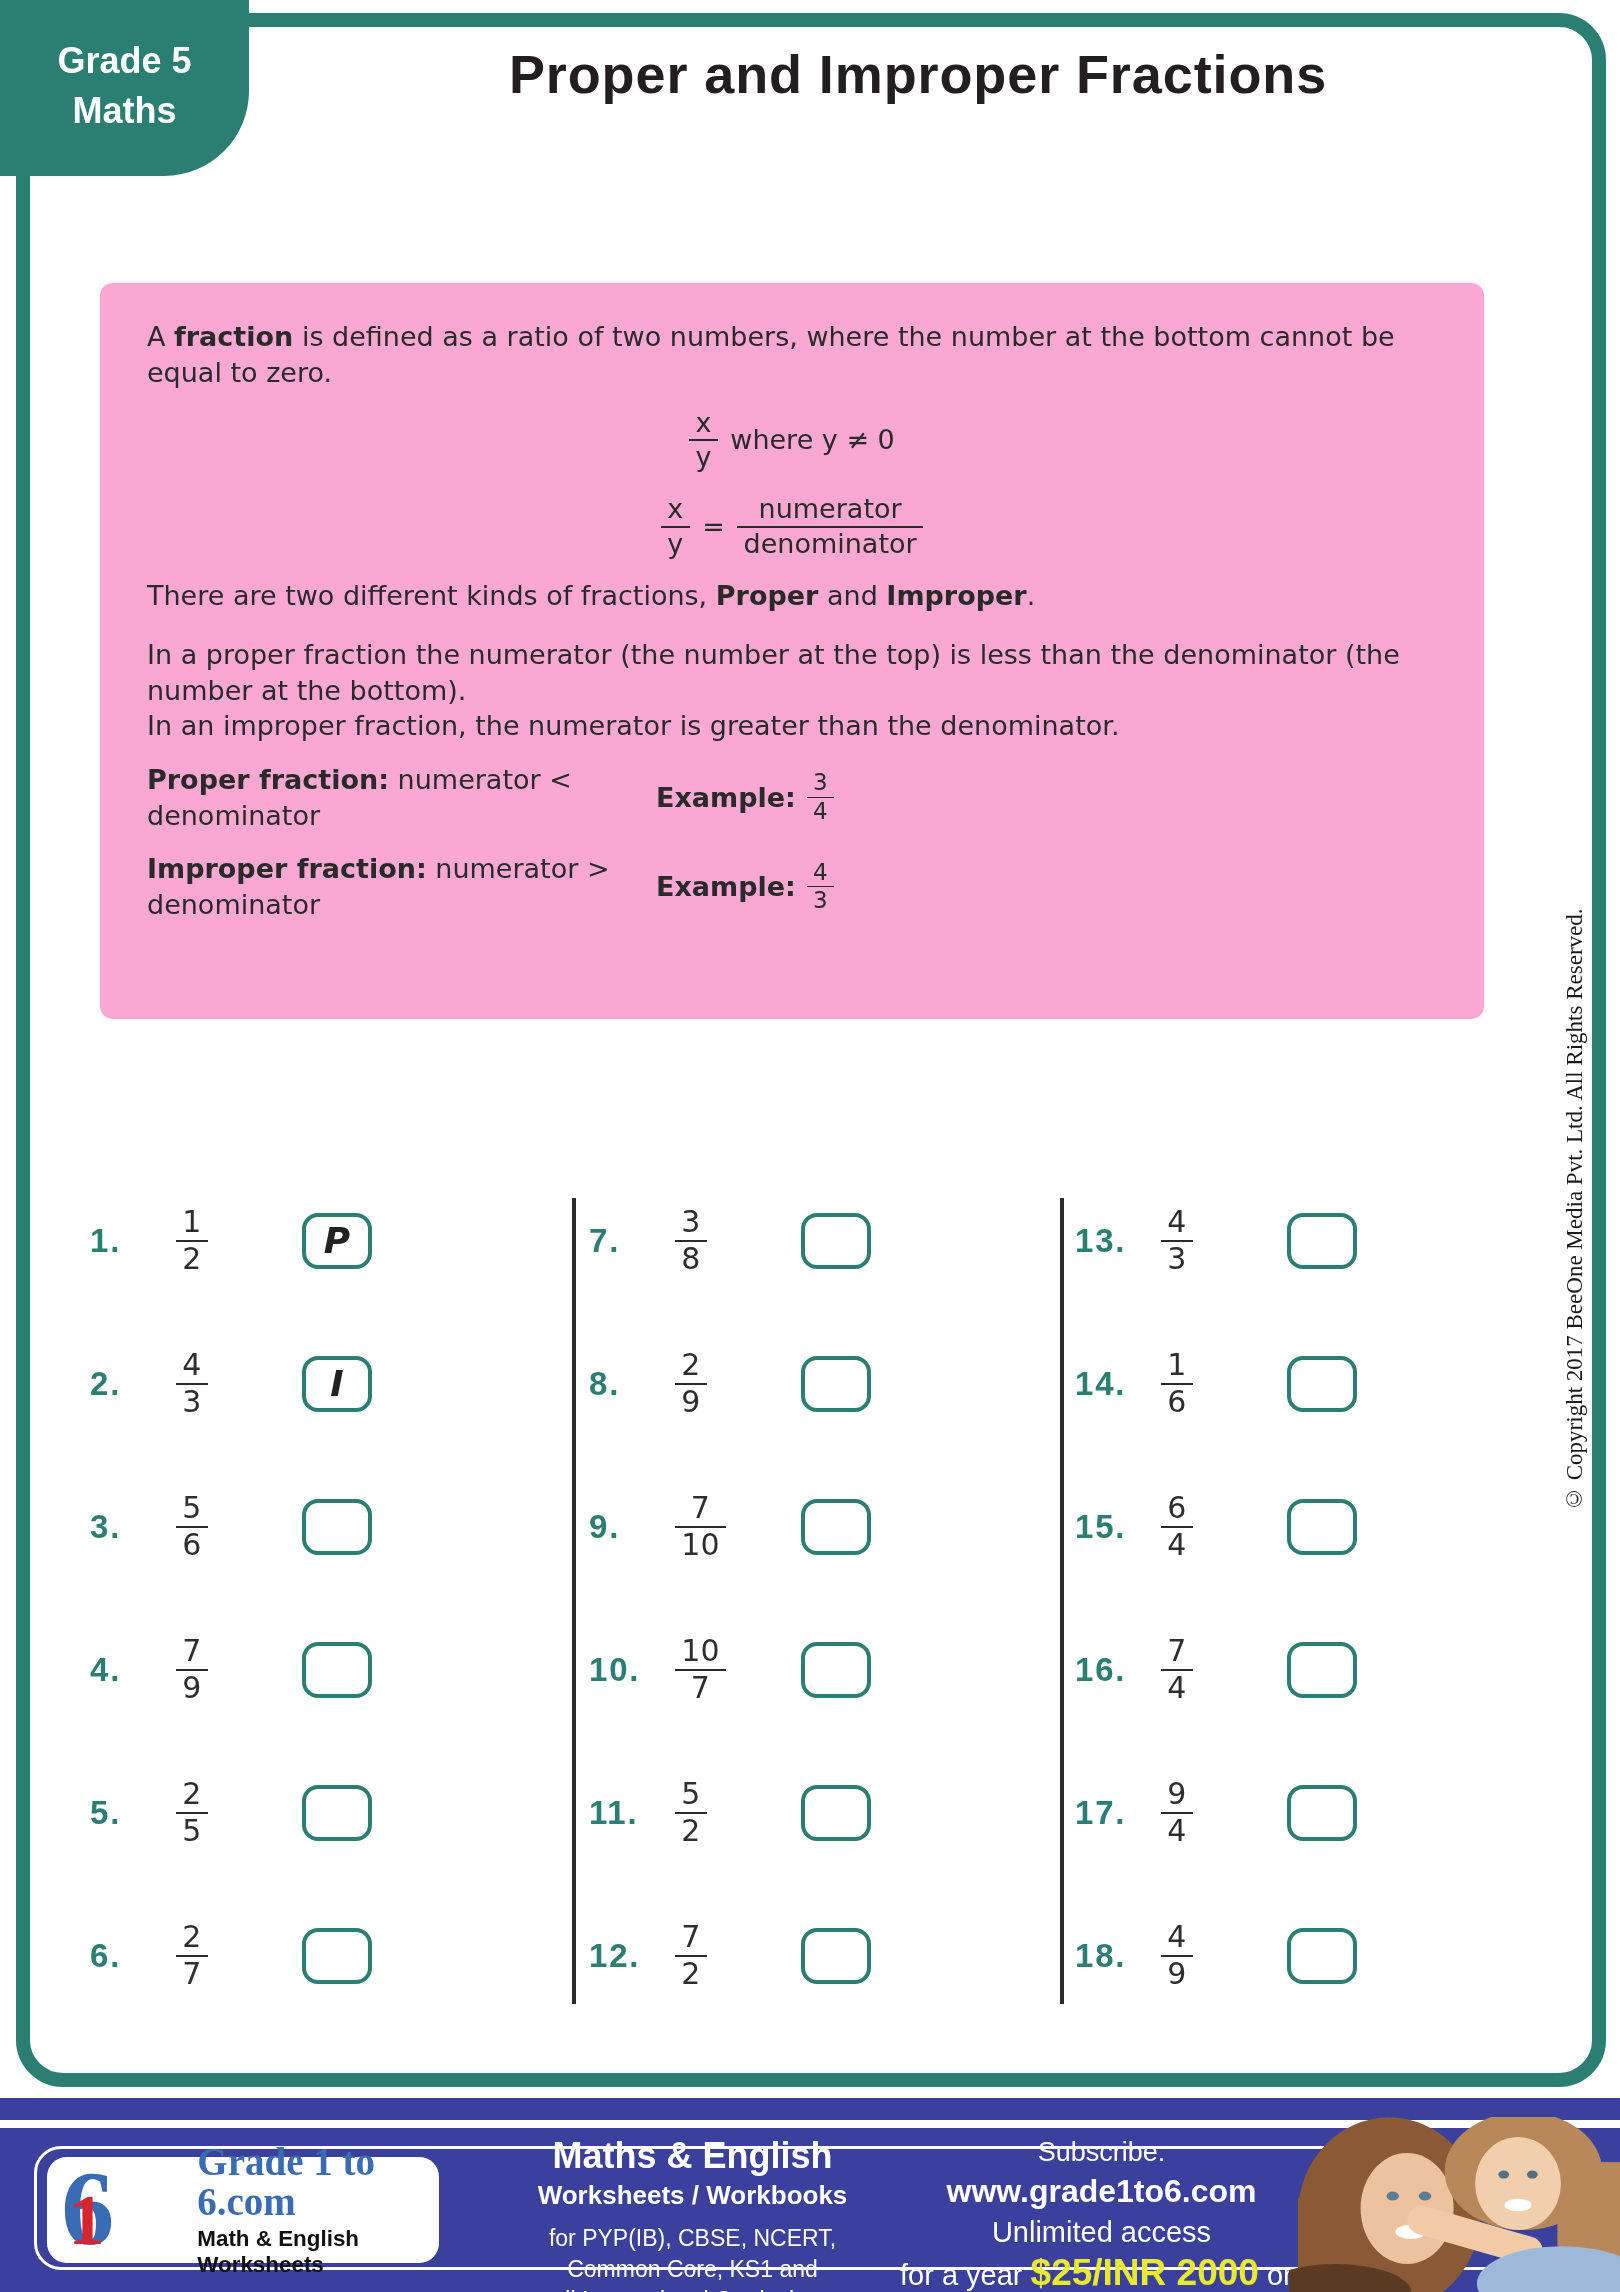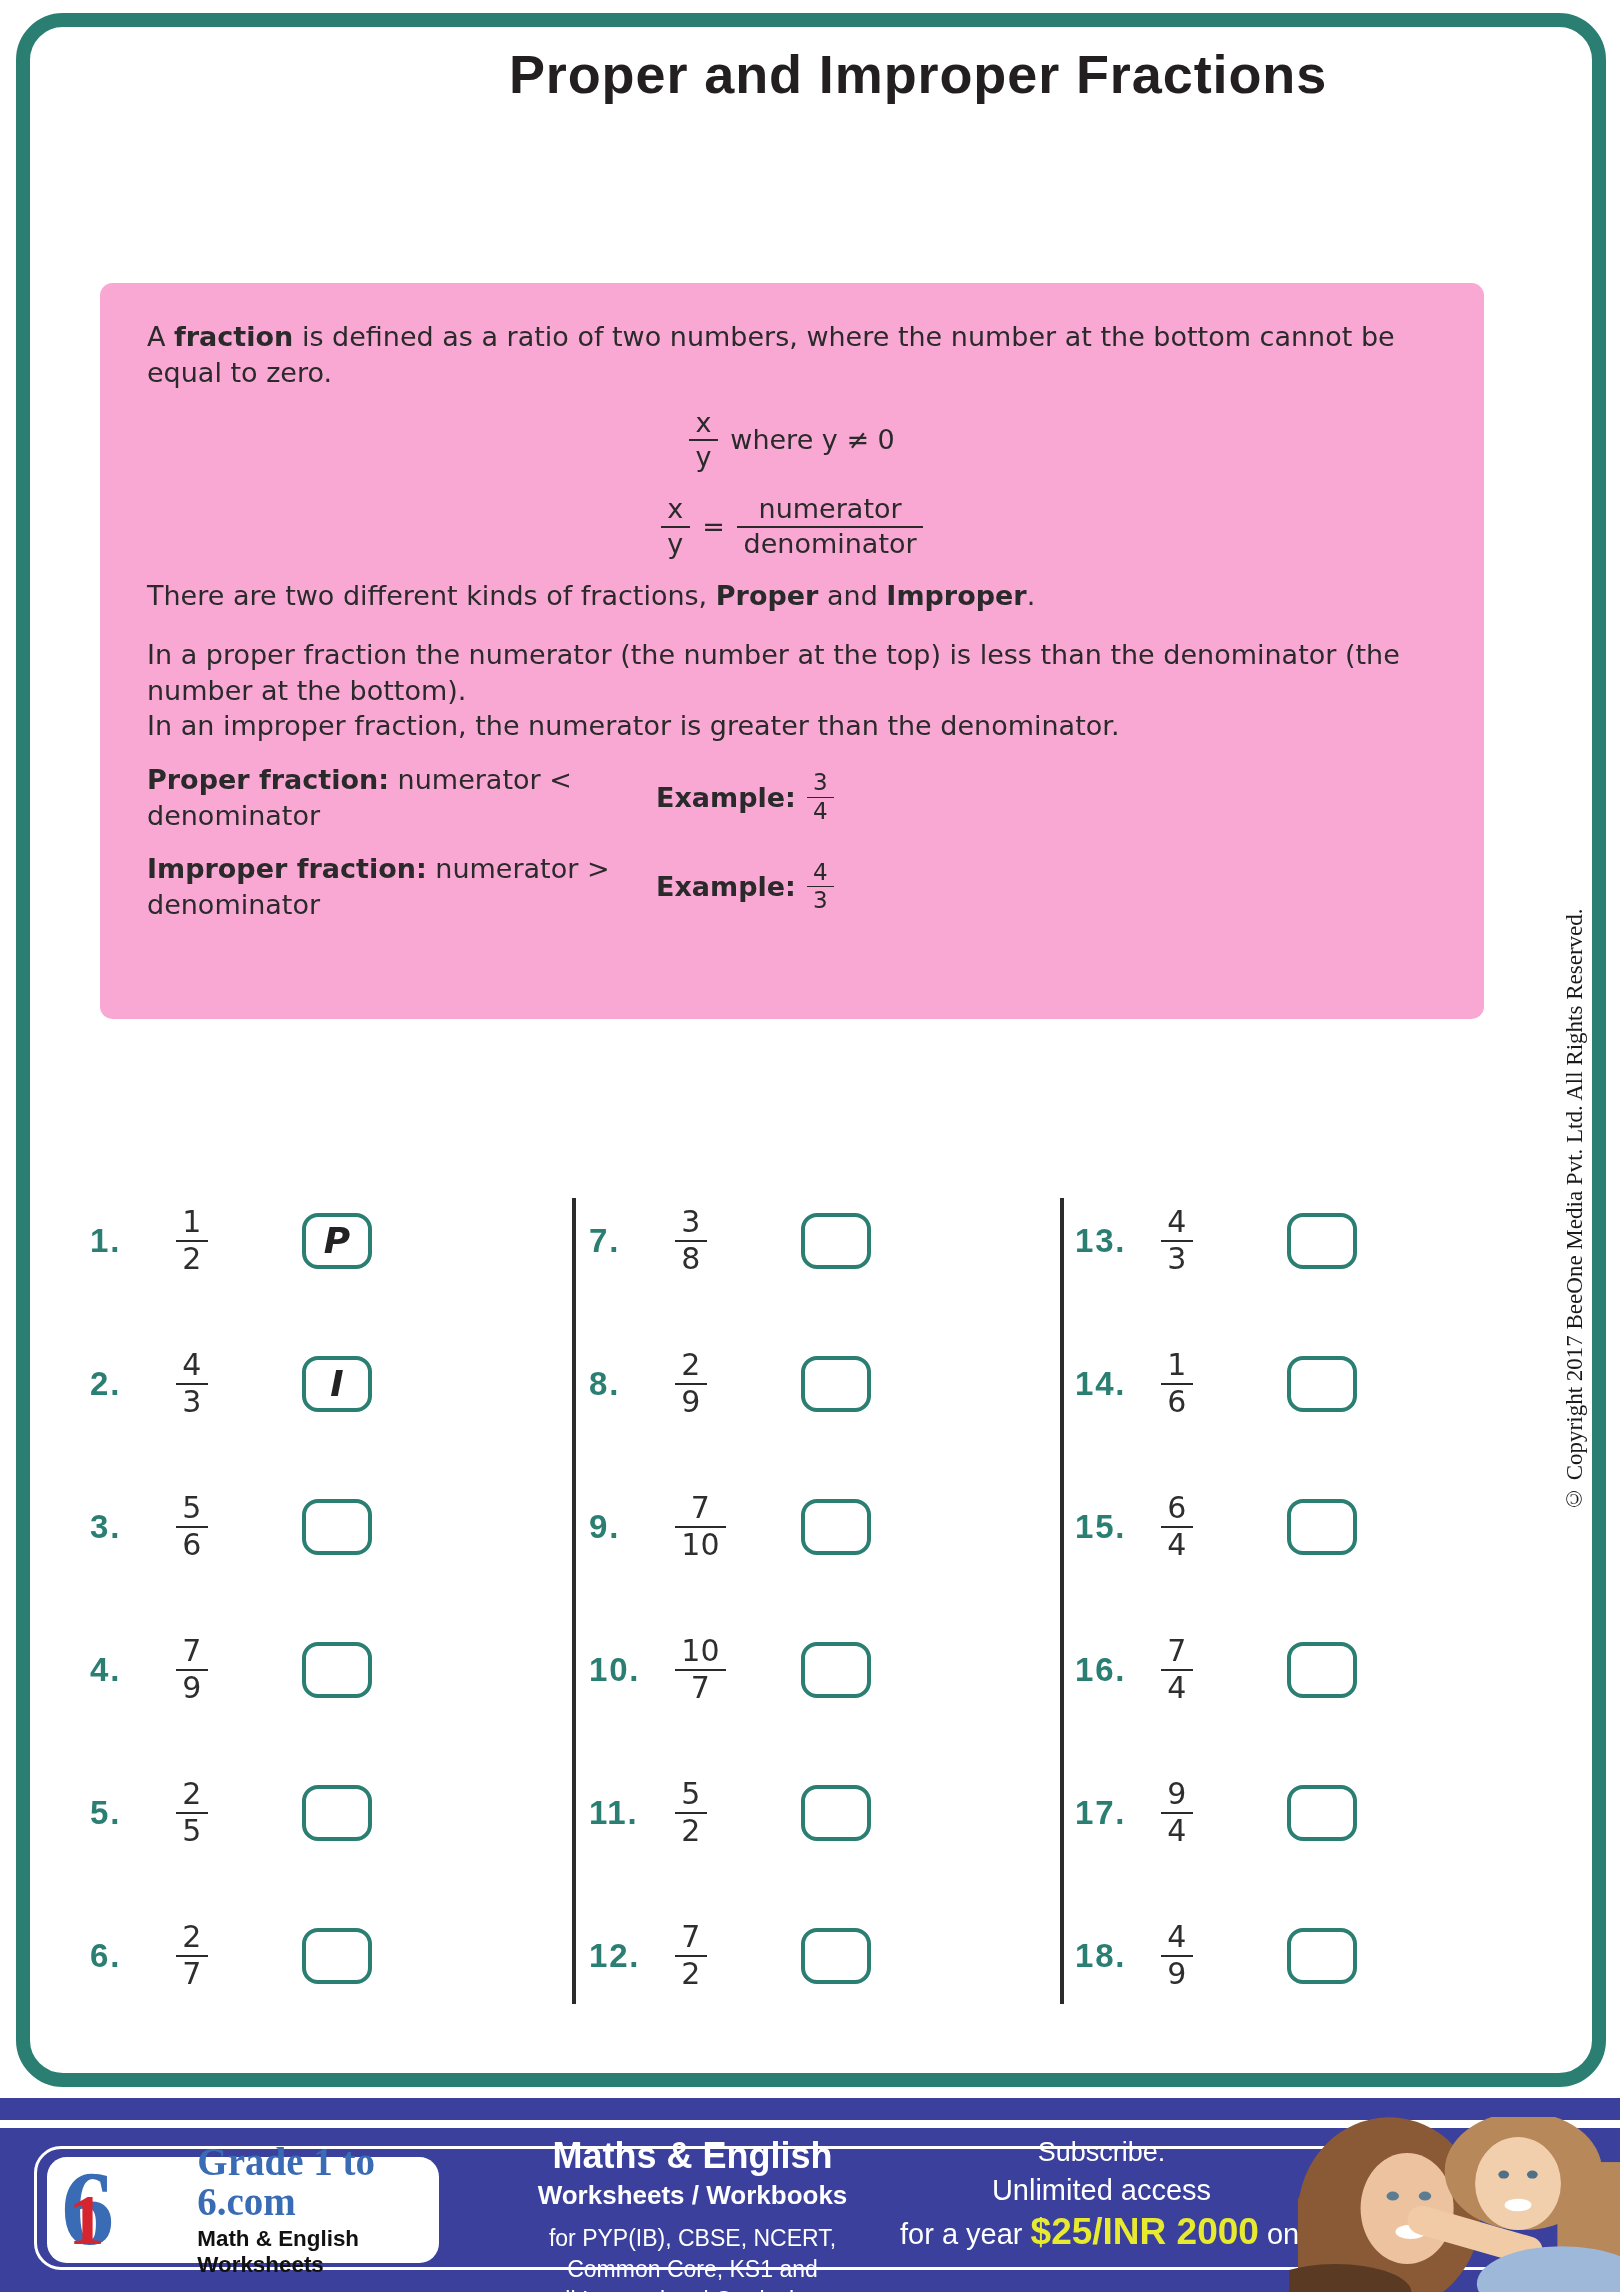--- a/index.html
+++ b/index.html
@@ -123,20 +123,24 @@
   .fprice{ font-size:29px; margin-top:3.6px; white-space:nowrap; }
   .fprice .amount{ color:#e8ea2f; font-weight:bold; font-size:37px; }
   .fphoto{ position:absolute; right:0; bottom:0; width:331px; height:176px; }
 </style>
 </head>
 <body>
 
 <div class="page">
 
   <div class="frame"></div>
+  <div class="badge">
+    <div>Grade 5</div>
+    <div>Maths</div>
+  </div>
   <div class="title">Proper and Improper Fractions</div>
 
   <div class="infobox">
     <p class="ib-p"><span>A </span><b>fraction</b><span> is defined as a ratio of two numbers, where the number at the bottom cannot be equal to zero.</span></p>
 
     <div class="formula">
       <span class="inner">
         <span class="fr">
             <span class="n">x</span>
             <span class="d">y</span>
@@ -320,20 +324,21 @@
       <div class="f1sub">Worksheets / Workbooks</div>
       <div class="f1lines">
           <span>for PYP(IB), CBSE, NCERT,</span>
           <span>Common Core, KS1 and</span>
           <span>all International Curriculum.</span>
         </div>
     </div>
 
     <div class="fcol2">
       <div class="fsub">Subscribe:</div>
+      <div class="furl">www.grade1to6.com</div>
       <div class="facc">Unlimited access</div>
       <div class="fprice"><span>for a year </span><span class="amount">$25/INR 2000</span><span> only.</span></div>
     </div>
 
     <svg class="fphoto" viewBox="0 0 370 196" aria-hidden="true">
       <ellipse cx="112" cy="108" rx="102" ry="108" fill="#8a5a36"></ellipse>
       <rect x="10" y="90" width="110" height="106" fill="#8a5a36"></rect>
       <ellipse cx="132" cy="102" rx="52" ry="62" fill="#edc29e"></ellipse>
       <ellipse cx="116" cy="88" rx="7" ry="5" fill="#5b7d94"></ellipse>
       <ellipse cx="152" cy="88" rx="7" ry="5" fill="#5b7d94"></ellipse>

